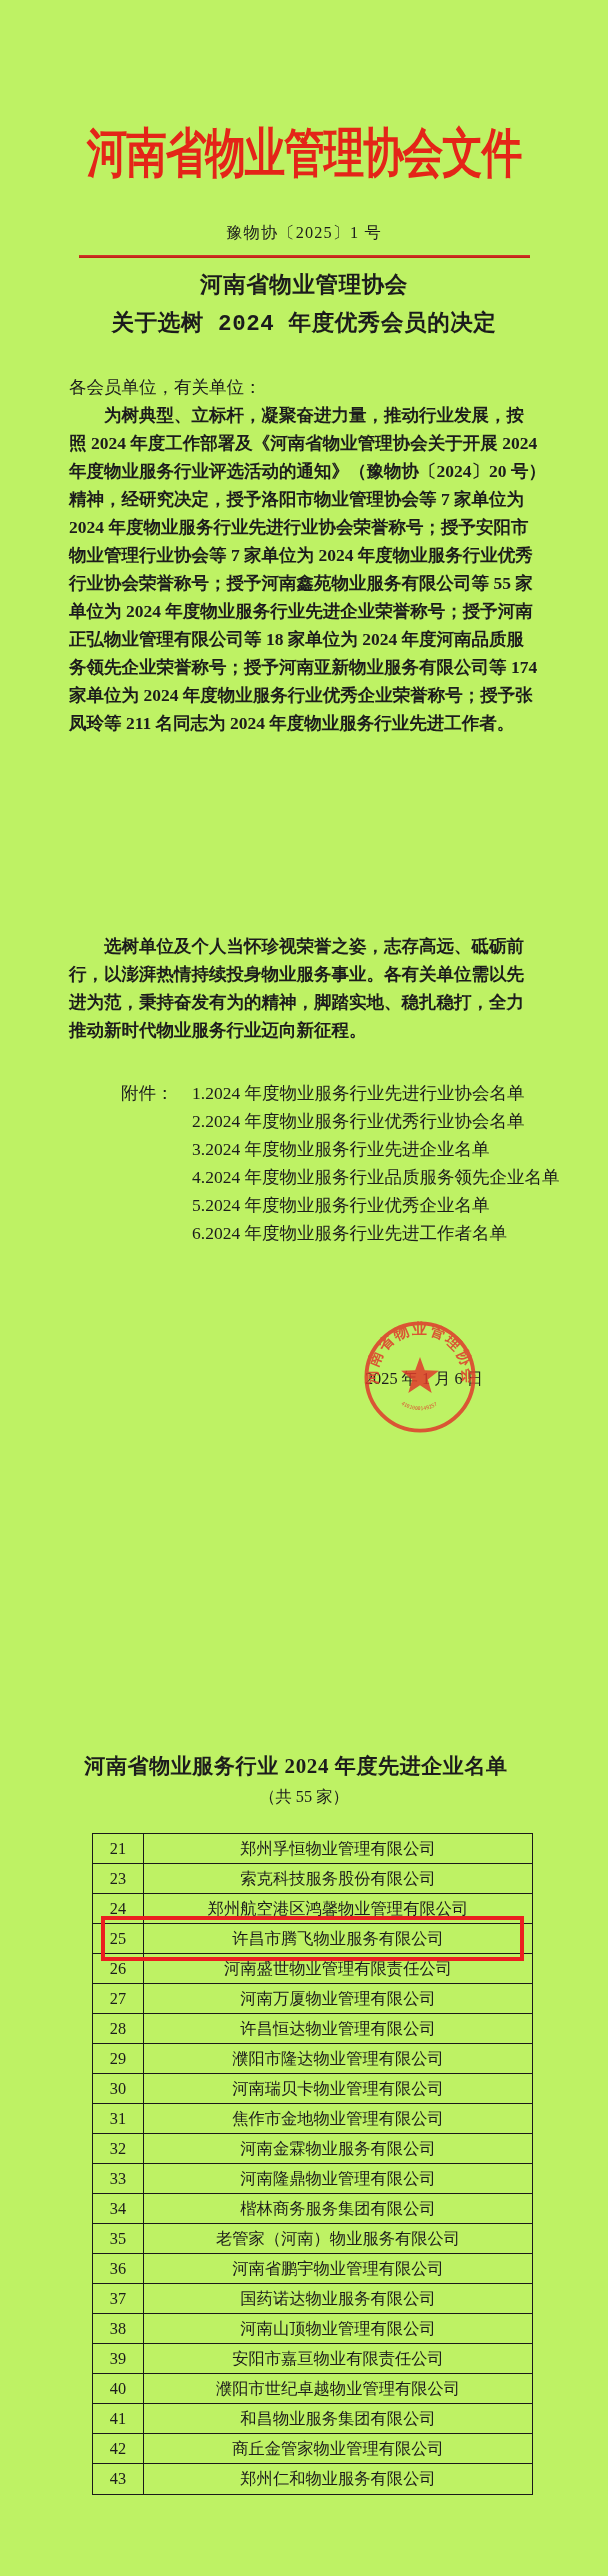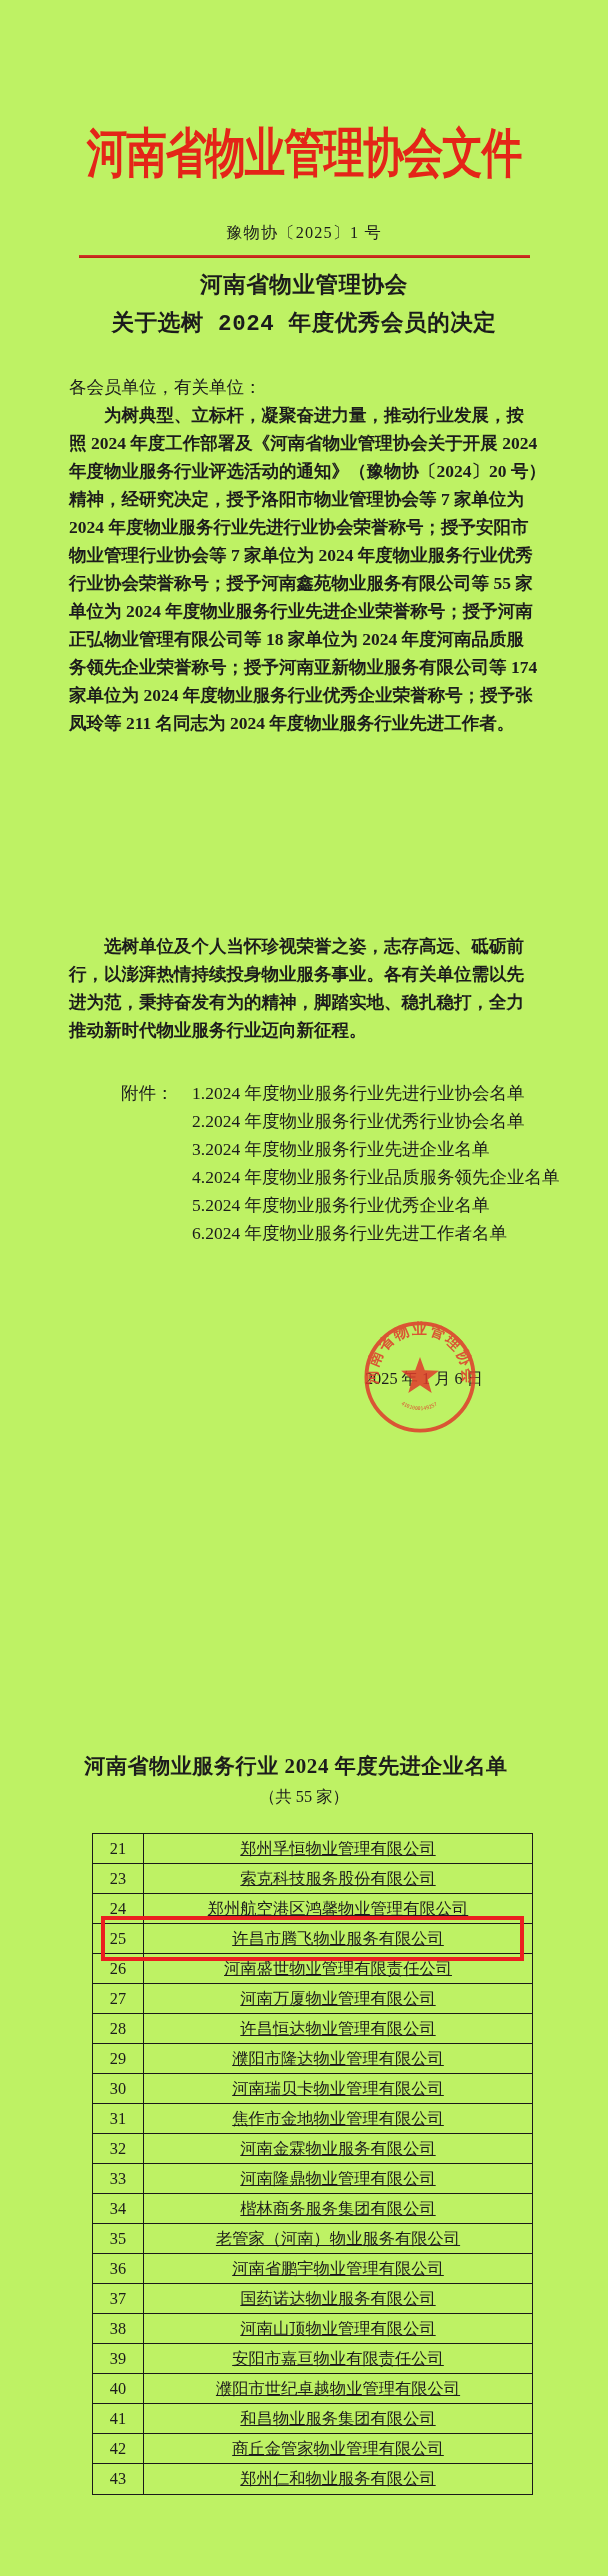--- a/index.html
+++ b/index.html
@@ -65,21 +65,21 @@
     position:relative; display:flex; height:30px; box-sizing:border-box;
     border-bottom:1.1px solid #1a1a1a; align-items:center;
   }
   .trow:last-of-type{border-bottom:none;}
   .tnum{
     width:51px; box-sizing:border-box; border-right:1.1px solid #1a1a1a;
     height:100%; display:flex; align-items:center; justify-content:center;
     font-size:16.3px;
   }
   .tname{
-    flex:1; text-align:center; font-size:16.3px; white-space:nowrap;text-decoration:underline;
+    flex:1; text-align:center; font-size:16.3px; white-space:nowrap;
   }
   .hl-box{display:none;}
   .row-highlighted .hl-box{
     display:block; position:absolute; left:8.4px; right:8.4px; top:-8px; bottom:-8px;
     border:4px solid #ec1f1f; z-index:5; pointer-events:none;
   }
 </style>
 </head>
 <body>
 

